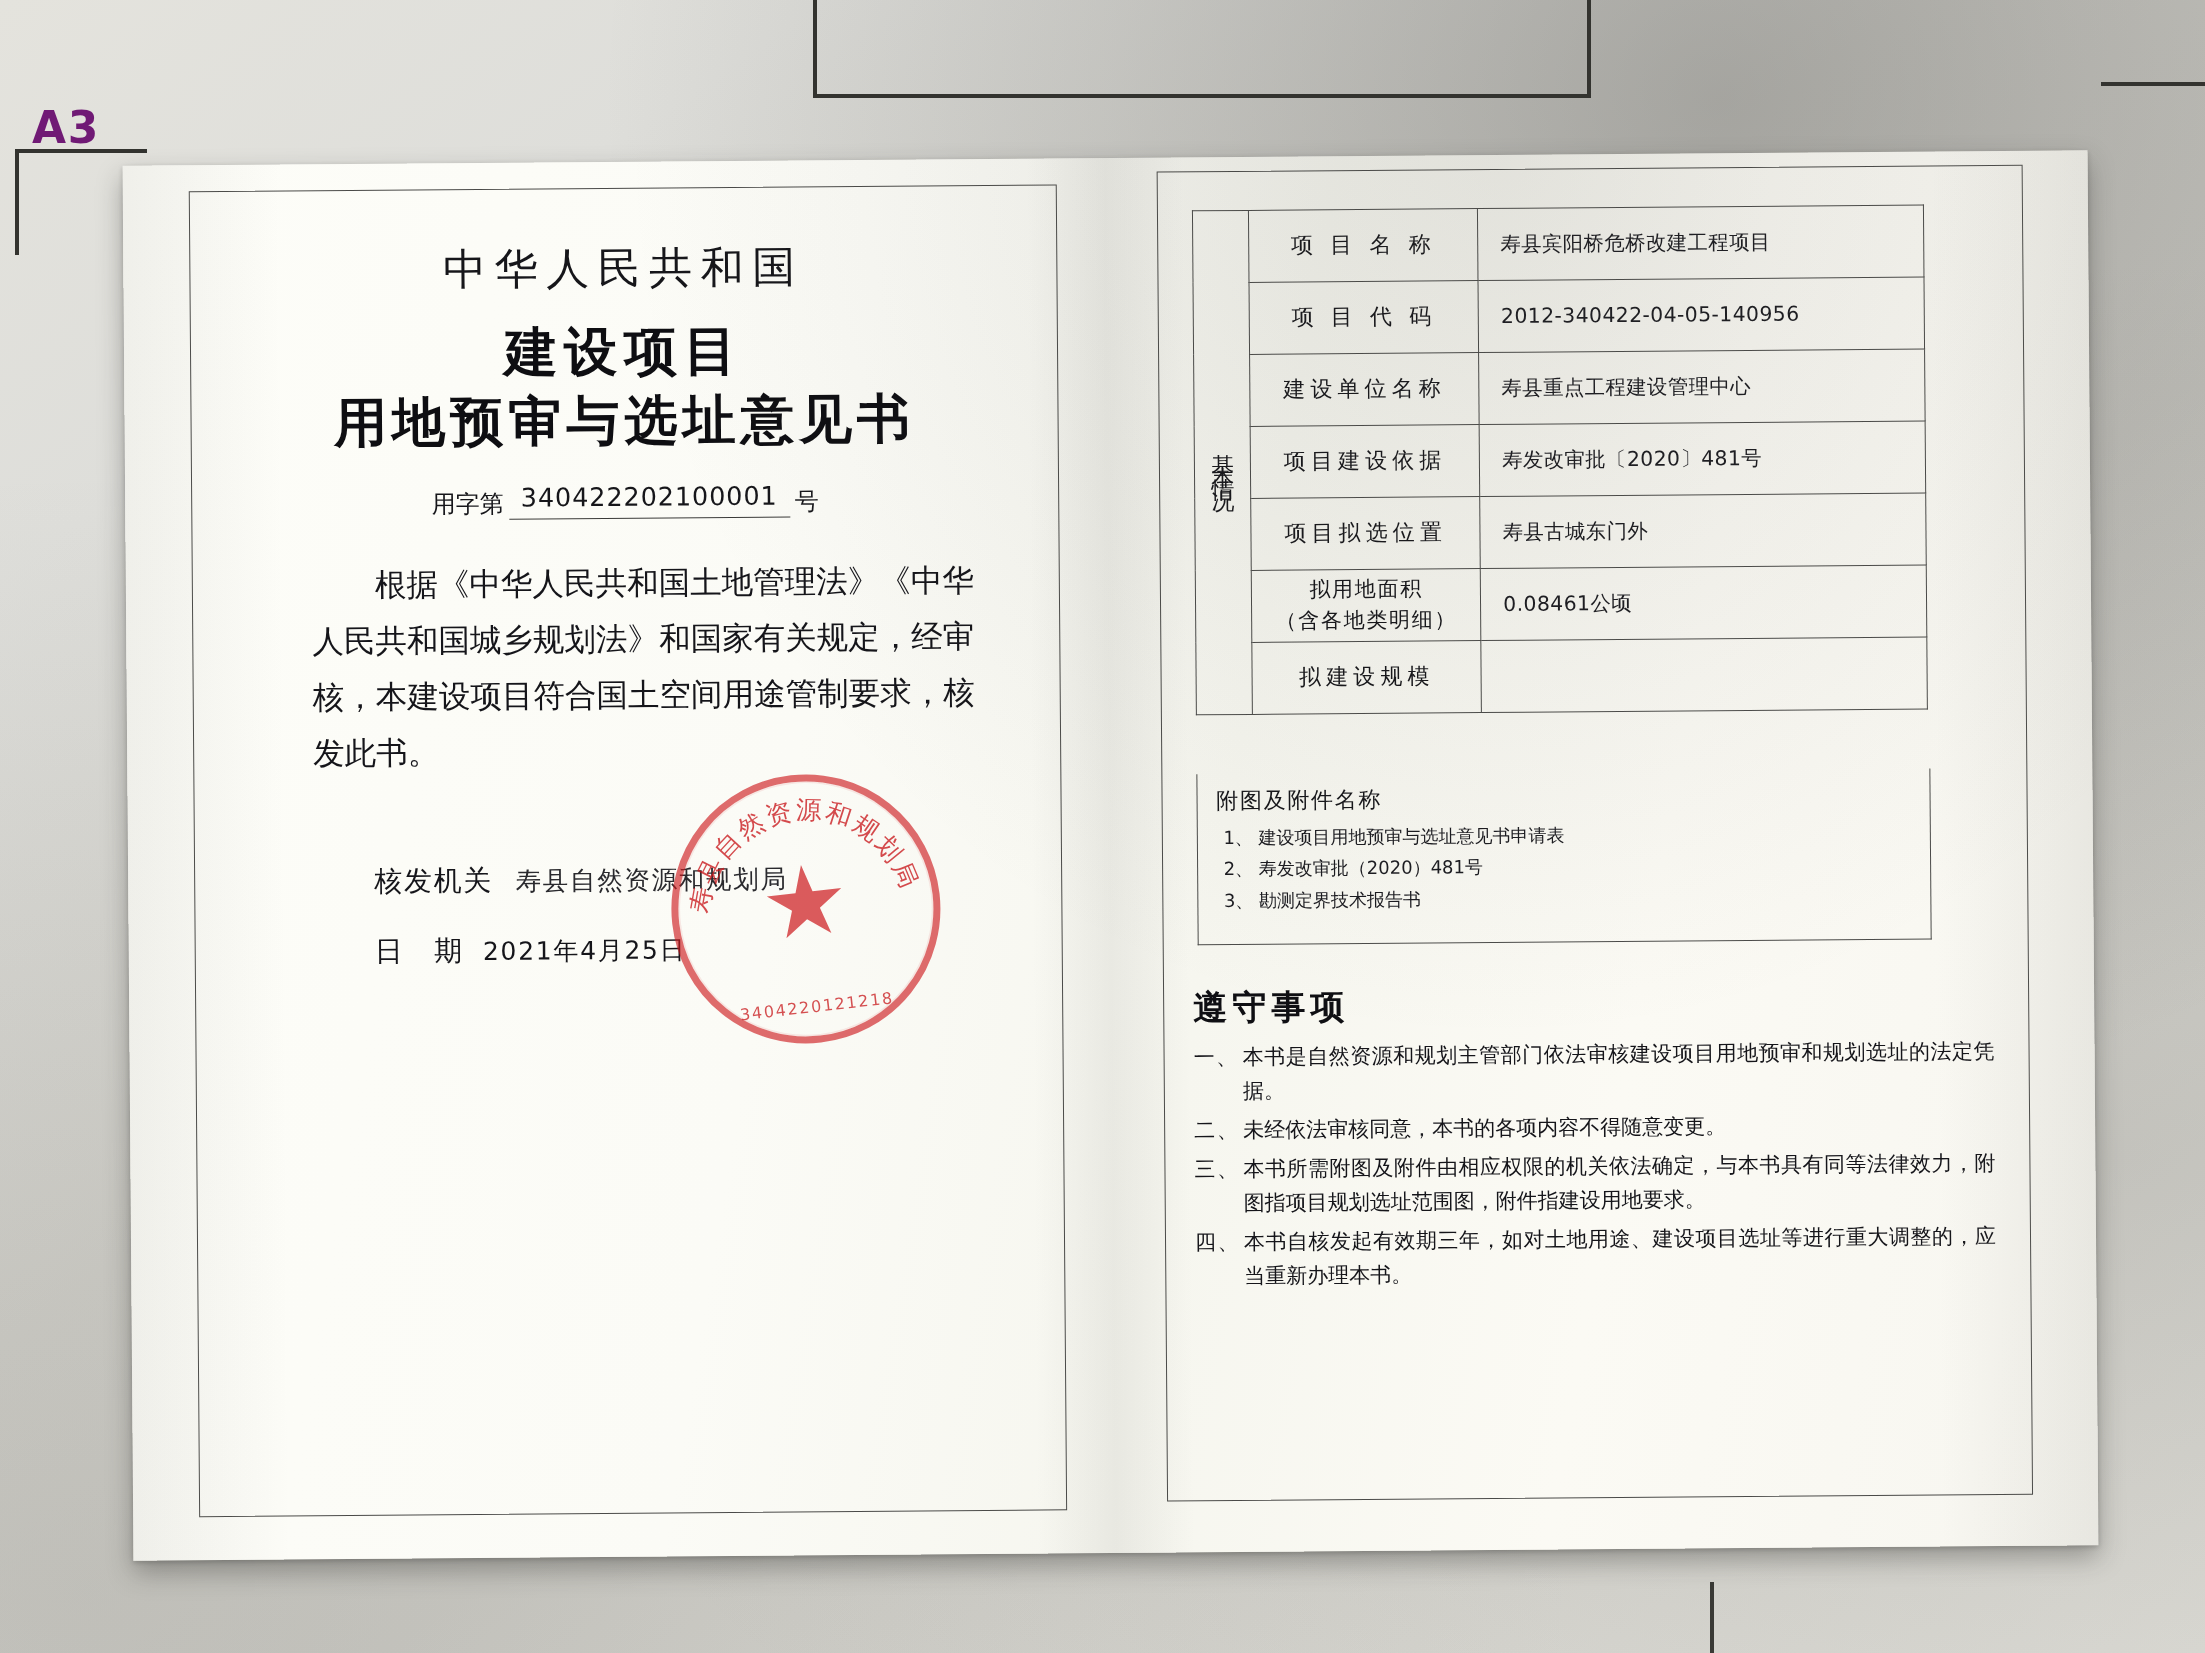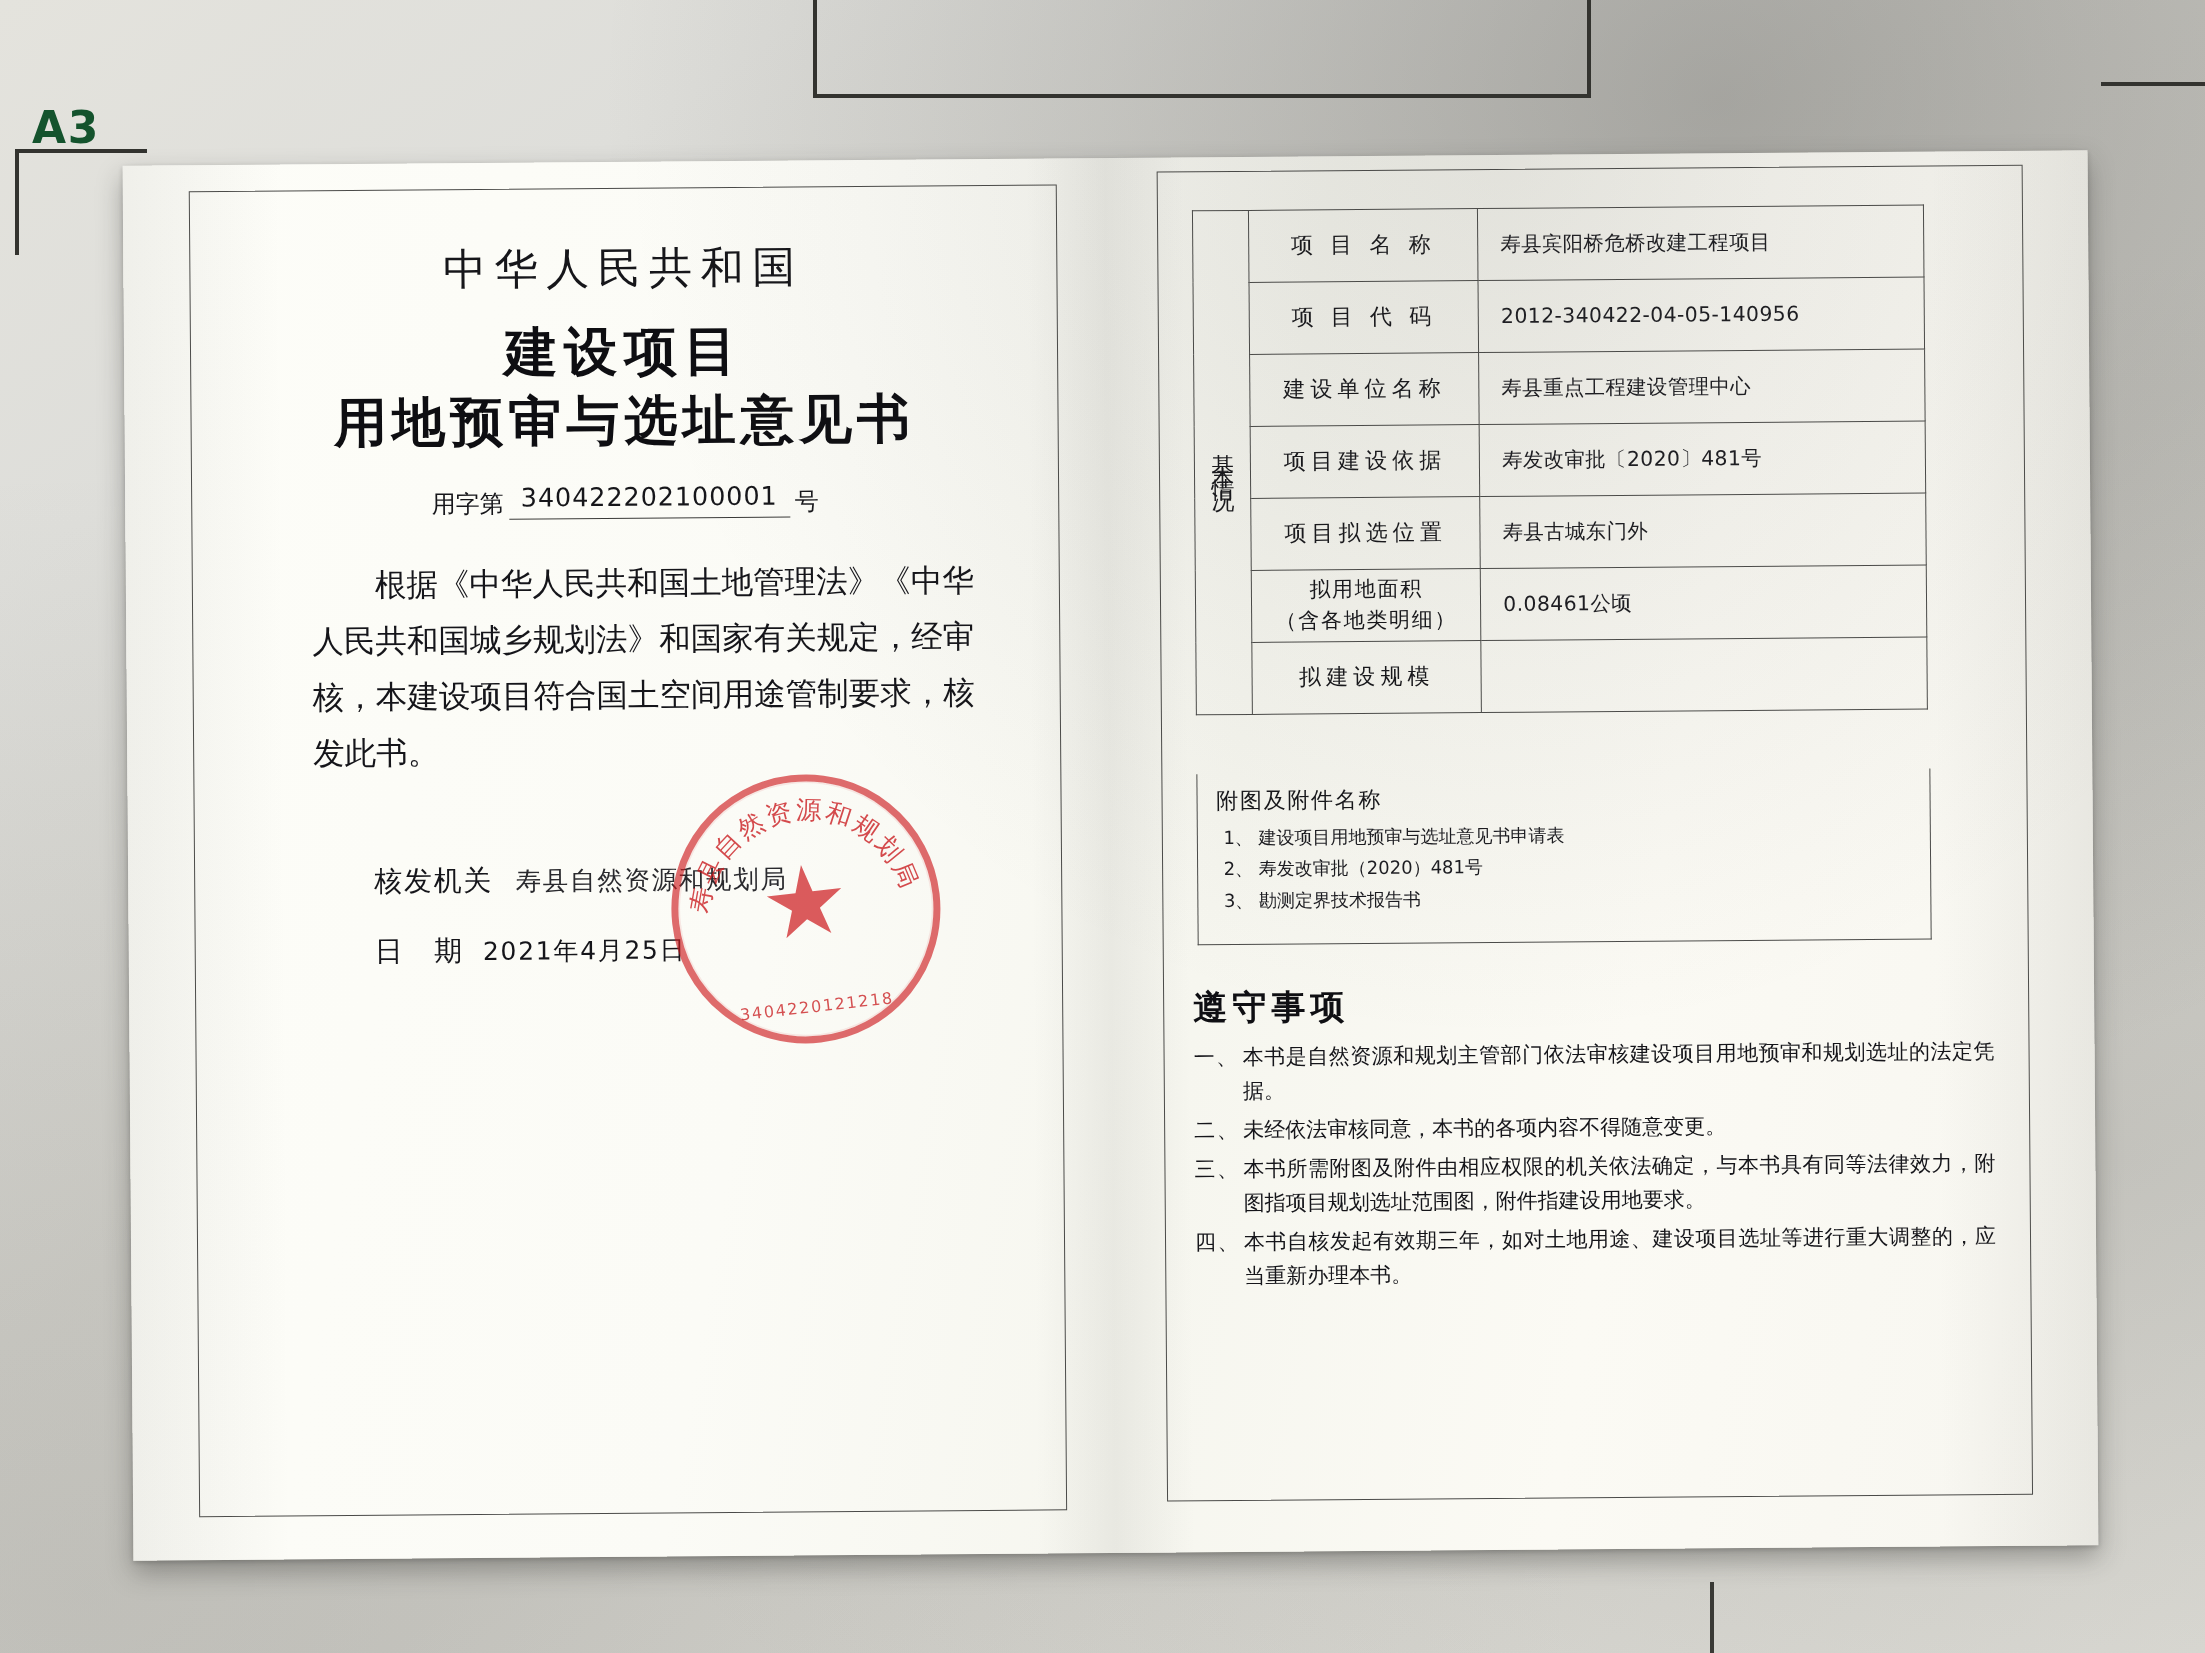--- a/index.html
+++ b/index.html
@@ -17,21 +17,21 @@
   }
   .desk:after{
     content:"";position:absolute;inset:0;
     background:
       radial-gradient(ellipse at 78% 6%, rgba(60,60,58,.30) 0%, rgba(60,60,58,0) 46%),
       radial-gradient(ellipse at 96% 70%, rgba(90,90,85,.18) 0%, rgba(90,90,85,0) 55%),
       radial-gradient(ellipse at 4% 96%, rgba(90,90,85,.14) 0%, rgba(90,90,85,0) 50%);
   }
   
   .mark-a3{
-    position:absolute;left:32px;top:102px;font-size:44px;font-weight:bold;color:#14532d;
+    position:absolute;left:32px;top:102px;font-size:44px;font-weight:bold;color:#701a75;
     letter-spacing:1.7px;font-family:"DejaVu Sans",sans-serif;
   }
   .corner-tl{
     position:absolute;left:15.3px;top:149px;width:128px;height:102px;
     border-left:4.3px solid #33332f;border-bottom:0;border-top:4.3px solid #33332f;border-right:0;
   }
   .corner-tr{
     position:absolute;left:2101px;top:82px;width:111px;height:102px;
     border-right:4.3px solid #33332f;border-top:4.3px solid #33332f;
   }

